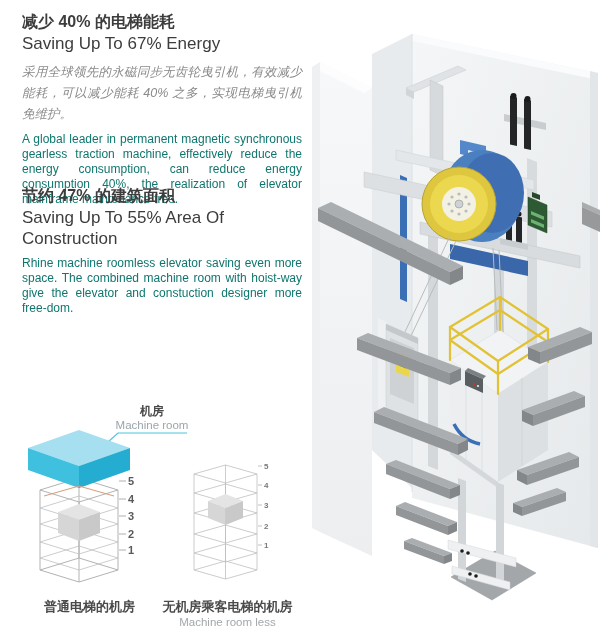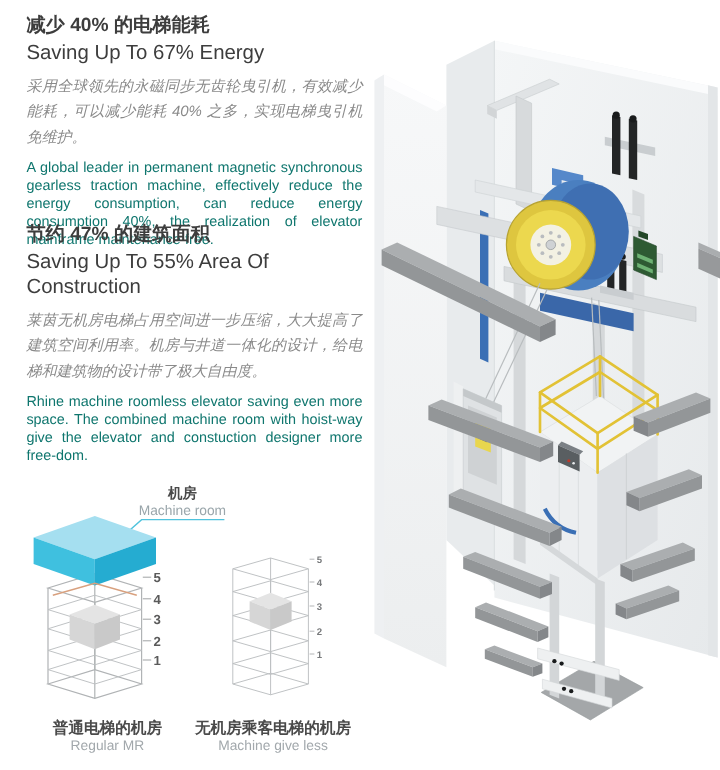--- a/index.html
+++ b/index.html
@@ -36,21 +36,20 @@
 <div class="text-col" id="section-1">
   <div class="sec-title-cn">减少 40% 的电梯能耗</div>
   <div class="sec-title-en">Saving Up To 67% Energy</div>
   <div class="sec-body-cn">采用全球领先的永磁同步无齿轮曳引机，有效减少能耗，可以减少能耗 40% 之多，实现电梯曳引机免维护。</div>
   <div class="sec-body-en">A global leader in permanent magnetic synchronous gearless traction machine, effectively reduce the energy consumption, can reduce energy consumption 40%, the realization of elevator mainframe maintenance free.</div>
 </div>
 
 <div class="text-col" id="section-2">
   <div class="sec-title-cn">节约 47% 的建筑面积</div>
   <div class="sec-title-en">Saving Up To 55% Area Of Construction</div>
-  <div class="sec-body-cn">莱茵无机房电梯占用空间进一步压缩，大大提高了建筑空间利用率。机房与井道一体化的设计，给电梯和建筑物的设计带了极大自由度。</div>
   <div class="sec-body-en">Rhine machine roomless elevator saving even more space. The combined machine room with hoist-way give the elevator and constuction designer more free-dom.</div>
 </div>
 
 <svg id="diagram-svg" width="300" height="247" viewBox="0 0 300 247">
 
   <g>
     <text class="lbl-cn" x="152" y="20">机房</text>
     <text class="lbl-en" x="152" y="34">Machine room</text>
     <polyline points="187,38 118,38 100,54" fill="none" stroke="#4fc3dd" stroke-width="1.2"></polyline>
   </g>
@@ -125,25 +124,24 @@
       <text class="num-r" x="264" y="93">4</text>
       <text class="num-r" x="264" y="113">3</text>
       <text class="num-r" x="264" y="134">2</text>
       <text class="num-r" x="264" y="153">1</text>
     </g>
   </g>
 </svg>
 
 <div class="caption" id="caption-left">
   <div class="cn">普通电梯的机房</div>
-  <div class="en">Regular MR</div>
 </div>
 <div class="caption" id="caption-right">
   <div class="cn">无机房乘客电梯的机房</div>
-  <div class="en">Machine give less</div>
+  <div class="en">Machine room less</div>
 </div>
 
 <svg id="render-svg" width="300" height="642" viewBox="0 0 300 642">
   <defs>
     <linearGradient id="gR" x1="0" y1="0" x2="1" y2="1">
       <stop offset="0" stop-color="#f4f6f7"></stop>
         <stop offset="1" stop-color="#e6e9eb"></stop>
     </linearGradient>
     <linearGradient id="gL" x1="0" y1="0" x2="0" y2="1">
       <stop offset="0" stop-color="#f7f8f9"></stop>

